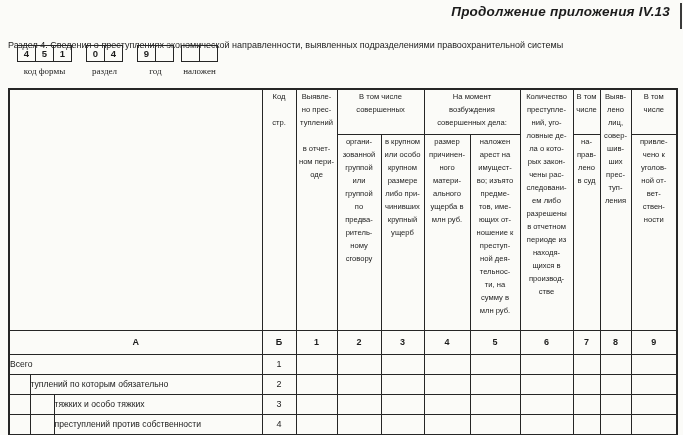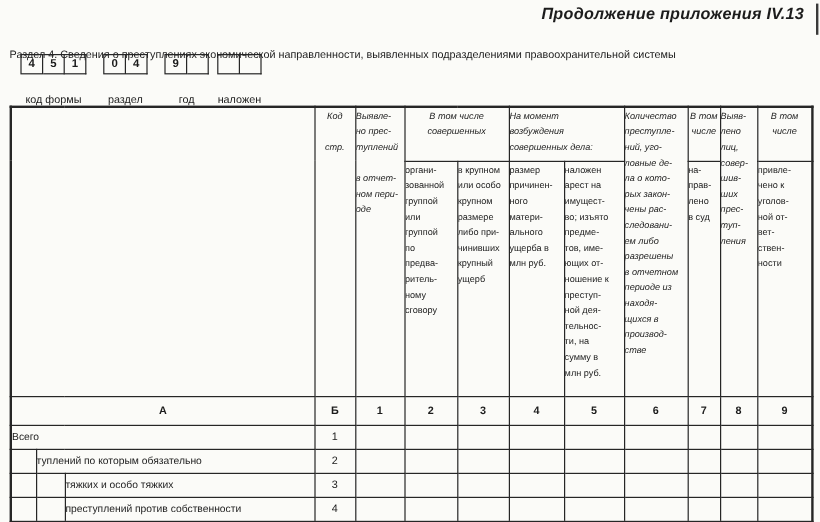--- a/index.html
+++ b/index.html
@@ -24,35 +24,35 @@
   .code-group.g3{margin-left:14px}
   .code-group.g4{margin-left:7px}
   .code-group.g5{margin-left:15px}
   .cells{display:flex;}
   .cellbox{
     width:17px;height:15px;border:1.5px solid #262626;background:transparent;
     display:flex;align-items:center;justify-content:center;
     font-size:9.5px;font-weight:bold;
   }
   .cellbox + .cellbox{border-left:none;}
-  .code-label{font-size:9px;margin-top:16px;white-space:nowrap;}
+  .code-label{font-size:9px;margin-top:4px;white-space:nowrap;font-family:Liberation Serif, serif;}
 
   
   table.form{
     position:absolute;top:88px;left:8px;width:668px;
     border-collapse:collapse;table-layout:fixed;border:2px solid #262626;
   }
   table.form td{
     border:1px solid #262626;padding:0;vertical-align:top;overflow:hidden;
   }
-  tr.h1{height:45px;font-style:italic;}
+  tr.h1{height:45px;}
   tr.h2{height:196px;}
   .hdr{
     font-size:7.6px;line-height:13px;white-space:pre-line;
-    padding:2px 1px 0 3px;text-align:left;
+    padding:2px 1px 0 3px;text-align:center;
   }
   .ctr{text-align:center;padding-left:1px;}
   .ptA{padding-top:17px;}  
   .ptB{padding-top:5px;}
   .ptC{padding-top:15px;}  
   .ptD{padding-top:17px;}  
   .ptE{padding-top:3px;}
   tr.numrow td{
     height:23px;vertical-align:middle;text-align:center;
     font-size:9px;font-weight:bold;

